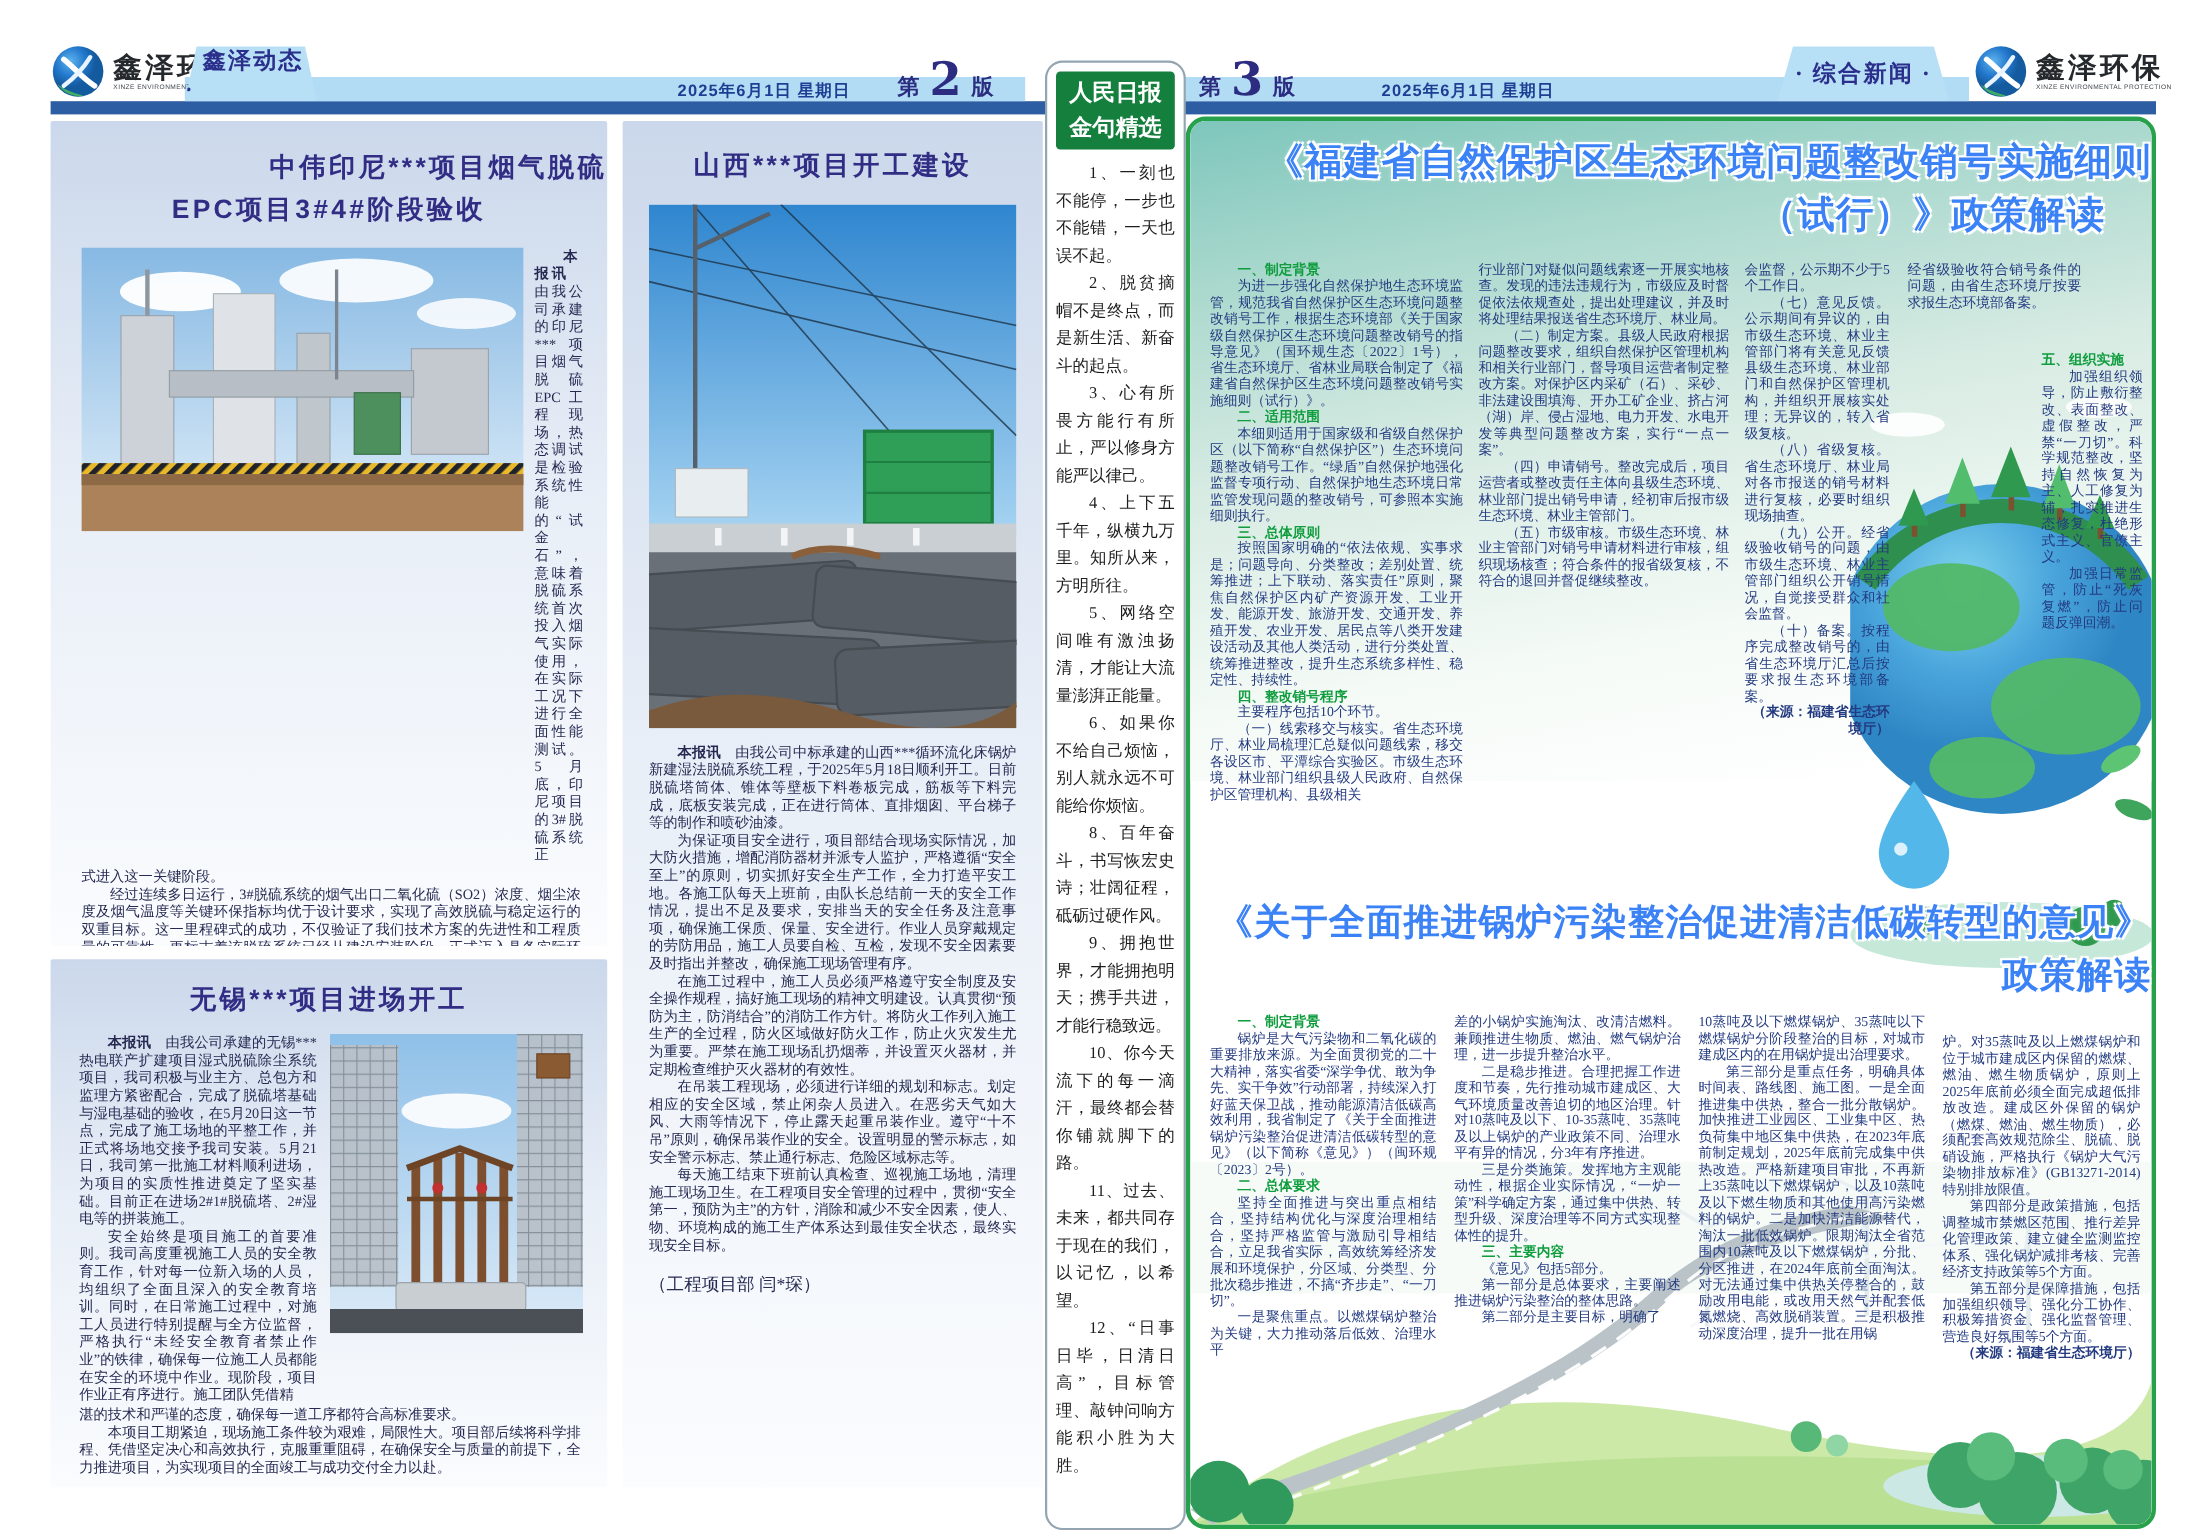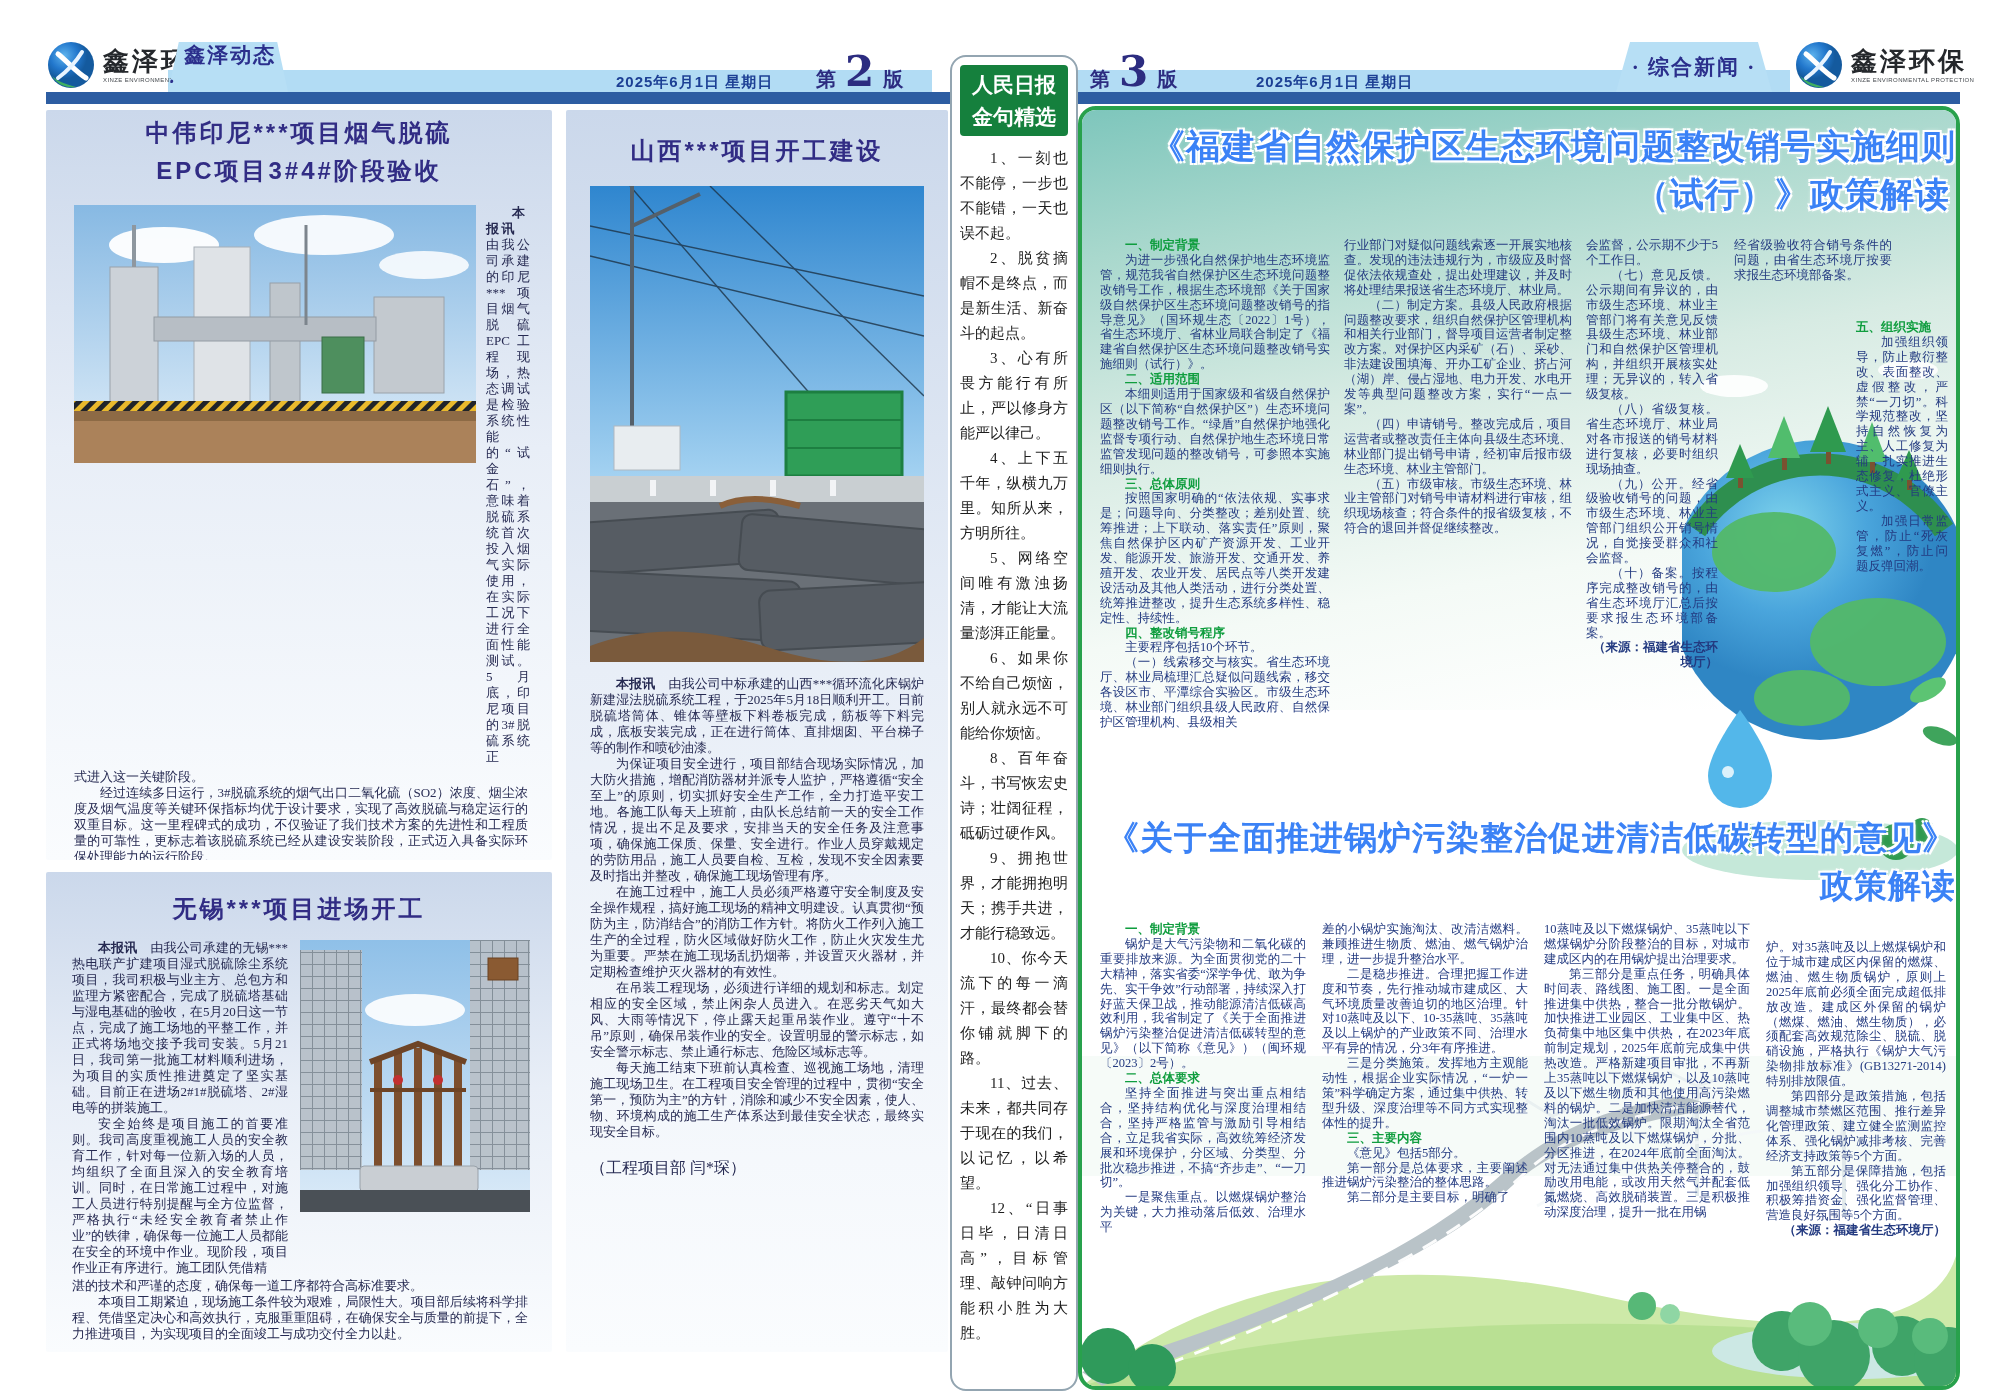--- a/index.html
+++ b/index.html
@@ -100,21 +100,21 @@
       <path d="M12 14 C 22 22 30 32 40 38" stroke="#fff" stroke-width="5" fill="none" stroke-linecap="round"></path>
       <path d="M36 12 C 30 22 20 32 12 38" stroke="#e8f4ff" stroke-width="4" fill="none" stroke-linecap="round"></path>
     </svg>
     <div>
       <div class="zh">鑫泽环保</div>
       <div class="en">XINZE ENVIRONMENTAL PROTECTION</div>
     </div>
   </div>
 
   <div class="abs blk" style="left:46px;top:110px;width:506px;height:750px;">
-    <div class="atitle" style="margin-top:4px;">中伟印尼***项目烟气脱硫</div>
+    <div class="atitle" style="margin-top:24px;text-align:right;">中伟印尼***项目烟气脱硫</div>
     <div class="atitle">EPC项目3#4#阶段验收</div>
     <div style="display:flex;gap:10px;margin:14px 22px 0 28px;">
       <svg width="402" height="258" viewBox="0 0 402 258" style="flex:none">
         <defs>
           <linearGradient id="skyA" x1="0" y1="0" x2="0" y2="1">
               <stop offset="0%" stop-color="#87b9e3"></stop>
               <stop offset="100%" stop-color="#e0eef9"></stop>
             </linearGradient>
           <pattern id="hz" width="10" height="10" patternUnits="userSpaceOnUse" patternTransform="rotate(45)">
             <rect width="10" height="10" fill="#e9b92c"></rect>
@@ -353,21 +353,21 @@
         </g>
       <g fill="#2f9a5b">
           <circle cx="26" cy="300" r="28"></circle>
           <circle cx="70" cy="312" r="24"></circle>
         </g>
       <circle cx="560" cy="250" r="14" fill="#57b877"></circle>
         <circle cx="588" cy="258" r="10" fill="#8fd6a4"></circle>
     </svg>
 
     <div class="abs gtitle" style="left:0;top:14px;width:874px;font-size:34px;z-index:3;">《福建省自然保护区生态环境问题整改销号实施细则</div>
-    <div class="abs gtitle" style="left:0;top:62px;width:832px;font-size:34px;z-index:3;margin-left:36px;">（试行）》政策解读</div>
+    <div class="abs gtitle" style="left:0;top:62px;width:832px;font-size:34px;z-index:3;">（试行）》政策解读</div>
 
     <div class="abs gcol" style="left:18px;top:128px;width:230px;height:580px;overflow:hidden;">
       <p class="gh">一、制定背景</p>
       <p>为进一步强化自然保护地生态环境监管，规范我省自然保护区生态环境问题整改销号工作，根据生态环境部《关于国家级自然保护区生态环境问题整改销号的指导意见》（国环规生态〔2022〕1号），省生态环境厅、省林业局联合制定了《福建省自然保护区生态环境问题整改销号实施细则（试行）》。</p>
       <p class="gh">二、适用范围</p>
       <p>本细则适用于国家级和省级自然保护区（以下简称“自然保护区”）生态环境问题整改销号工作。“绿盾”自然保护地强化监督专项行动、自然保护地生态环境日常监管发现问题的整改销号，可参照本实施细则执行。</p>
       <p class="gh">三、总体原则</p>
       <p>按照国家明确的“依法依规、实事求是；问题导向、分类整改；差别处置、统筹推进；上下联动、落实责任”原则，聚焦自然保护区内矿产资源开发、工业开发、能源开发、旅游开发、交通开发、养殖开发、农业开发、居民点等八类开发建设活动及其他人类活动，进行分类处置、统筹推进整改，提升生态系统多样性、稳定性、持续性。</p>
       <p class="gh">四、整改销号程序</p>
       <p>主要程序包括10个环节。</p>

